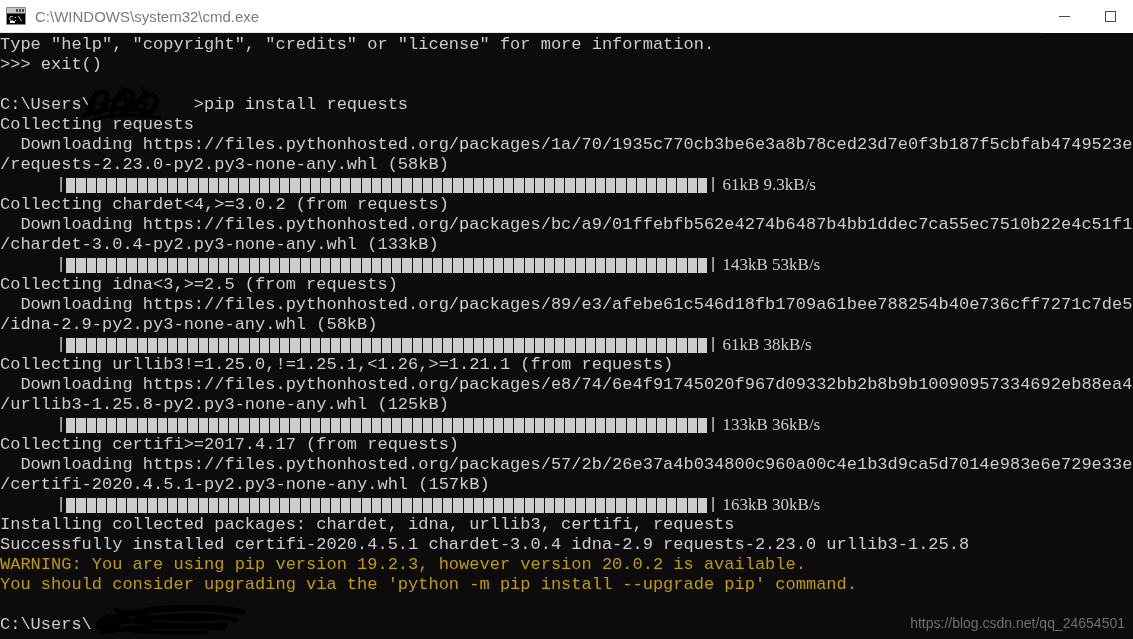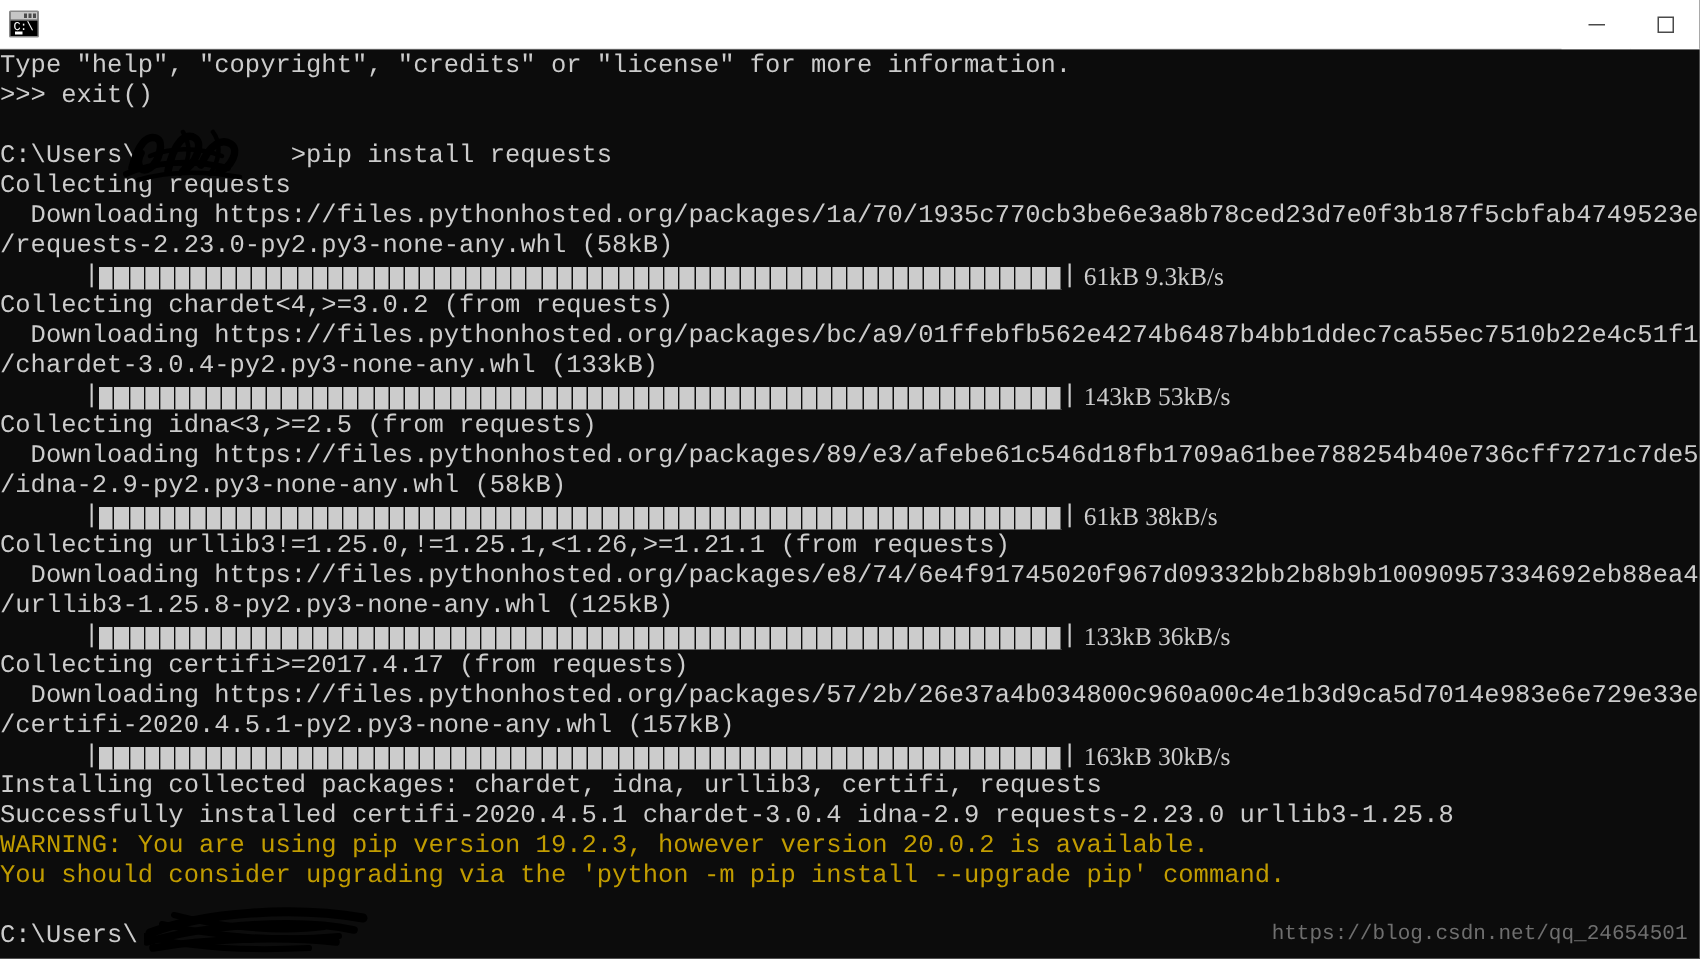--- a/index.html
+++ b/index.html
@@ -204,21 +204,21 @@
     width: 150px;
     height: 34px;
   }
 
   
   #watermark {
     position: absolute;
     right: 8px;
     bottom: 8px;
     color: #6f6f6f;
-    font-family: Liberation Mono, monospace;
+    font-family: Liberation Sans, sans-serif;
     font-size: 14px;
     letter-spacing: 0px;
     white-space: nowrap;
   }
 </style>
 </head>
 <body>
 
 <div id="window">
 
@@ -227,20 +227,21 @@
       <span class="cmd-icon">
         <span class="ic-bar"></span>
         <span class="ic-btns">
             <i></i>
             <i></i>
             <i></i>
           </span>
         <span class="ic-text">C:\</span>
         <span class="ic-cursor"></span>
       </span>
+      <span id="title-text">C:\WINDOWS\system32\cmd.exe</span>
     </div>
     <div id="titlebar-right">
       <div class="win-btn" id="btn-minimize">
         <span class="glyph-min"></span>
       </div>
       <div class="win-btn" id="btn-maximize">
         <span class="glyph-max"></span>
       </div>
     </div>
   </div>

